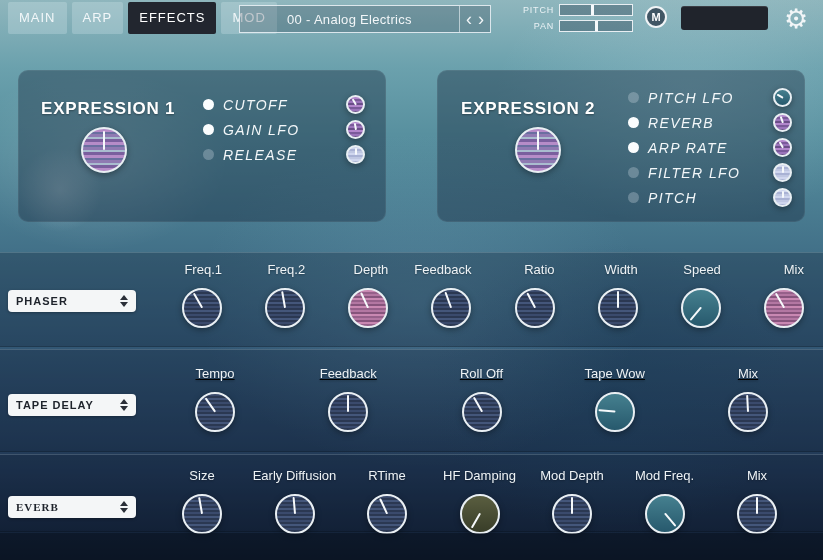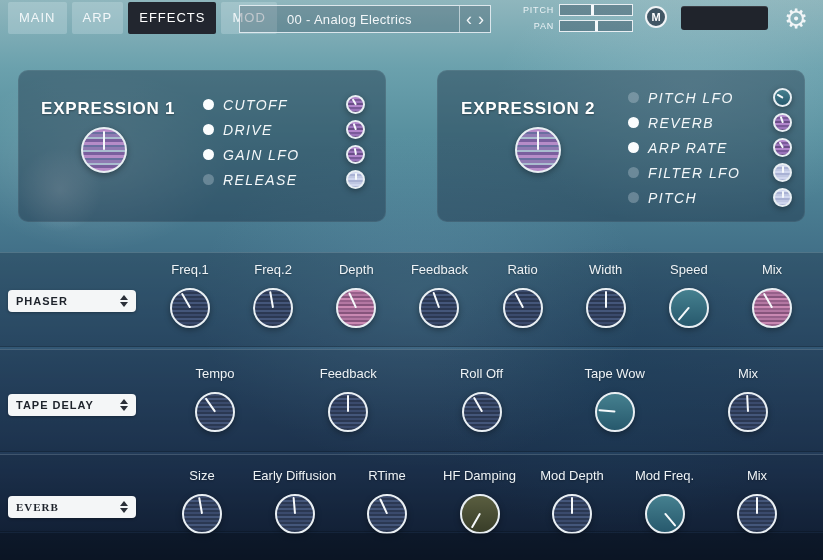--- a/index.html
+++ b/index.html
@@ -74,22 +74,22 @@
   .sel-label { white-space:nowrap; }
   .sel-arrows { margin-left:auto; display:flex; flex-direction:column; align-items:center; gap:2px; }
   .sel-up { width:0; height:0; border-left:4px solid transparent; border-right:4px solid transparent;
             border-bottom:5px solid #2a2f38; display:block; }
   .sel-down { width:0; height:0; border-left:4px solid transparent; border-right:4px solid transparent;
               border-top:5px solid #2a2f38; display:block; }
   .knob-strip { position:absolute; display:flex; justify-content:space-between; }
   .kcell { display:flex; flex-direction:column; align-items:center; gap:10px; }
   .klabel { font-size:13px; color:#eef3f6; white-space:nowrap; height:16px; line-height:16px;
             text-shadow:0 1px 2px rgba(0,0,0,0.3); }
-  .band-0 .kcell { width:64px; }
-  .band-1 .kcell { width:86px; }
+  .band-0 .kcell { width:64px;align-items:flex-end; }
+  .band-1 .kcell { width:86px;text-decoration:underline; }
   .band-2 .kcell { width:92px; }
   .bottom-bar { position:absolute; left:0; right:0; top:533px; height:27px; background:rgba(6,14,26,0.5); }
 </style>
 </head>
 <body>
 
 <div class="app">
 
   <nav class="tabs">
     <div class="tab">MAIN</div>
@@ -131,27 +131,20 @@
         <div class="knob lg fill-multi">
           <div class="needle" style="transform: rotate(0deg);"></div>
         </div>
       </div>
     <div class="exlist" style="left:184px; top:21px; width:162px;">
         <div class="exrow">
           <span class="dot on"></span>
           <span class="exlabel">CUTOFF</span>
           <div class="knob sm fill-purple">
             <div class="needle" style="transform: rotate(-30deg);"></div>
-          </div>
-        </div>
-        <div class="exrow">
-          <span class="dot on"></span>
-          <span class="exlabel">DRIVE</span>
-          <div class="knob sm fill-purple">
-            <div class="needle" style="transform: rotate(-20deg);"></div>
           </div>
         </div>
         <div class="exrow">
           <span class="dot on"></span>
           <span class="exlabel">GAIN LFO</span>
           <div class="knob sm fill-purple">
             <div class="needle" style="transform: rotate(-10deg);"></div>
           </div>
         </div>
         <div class="exrow">

